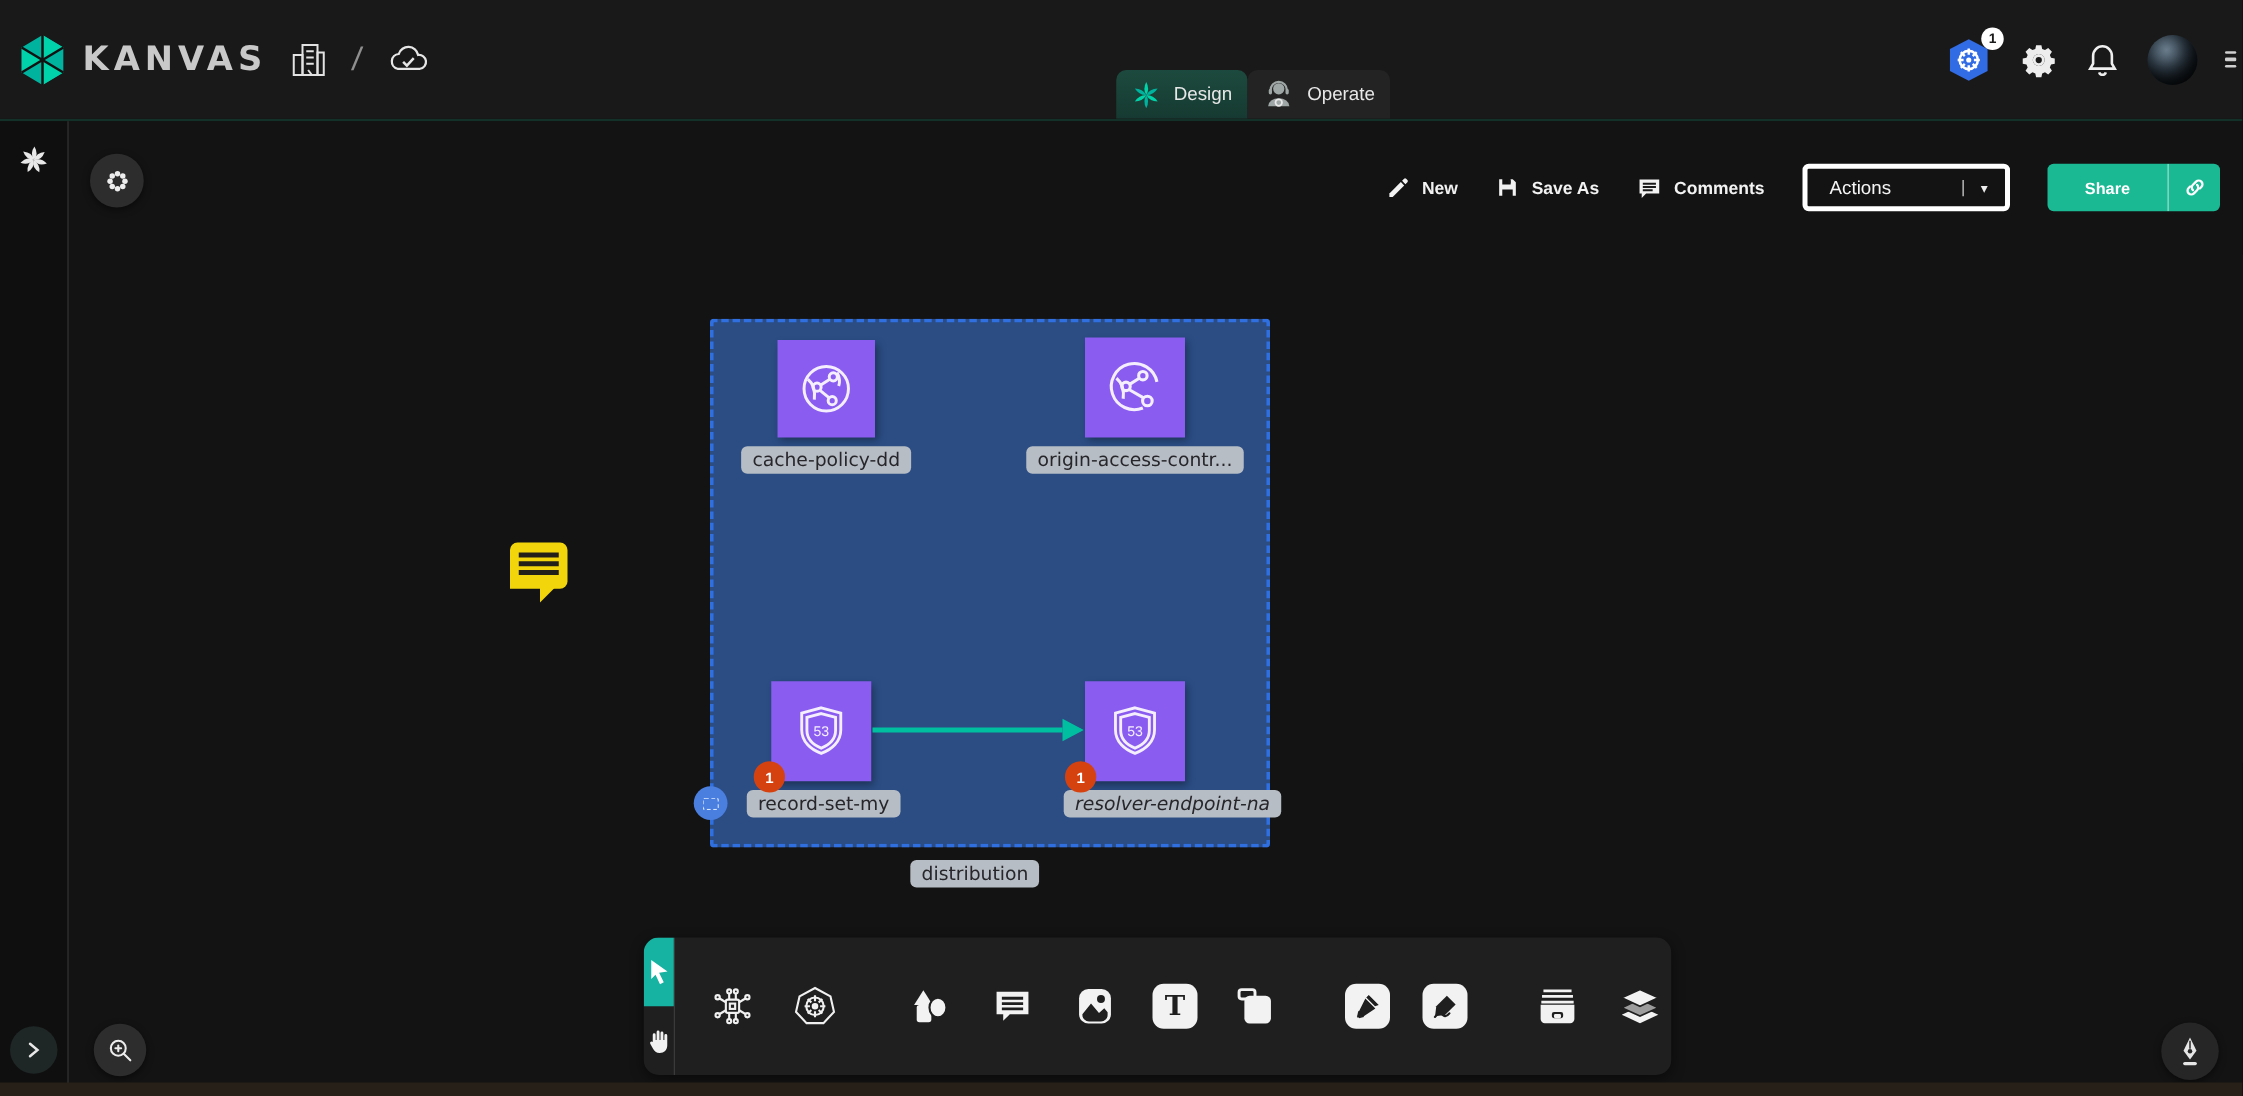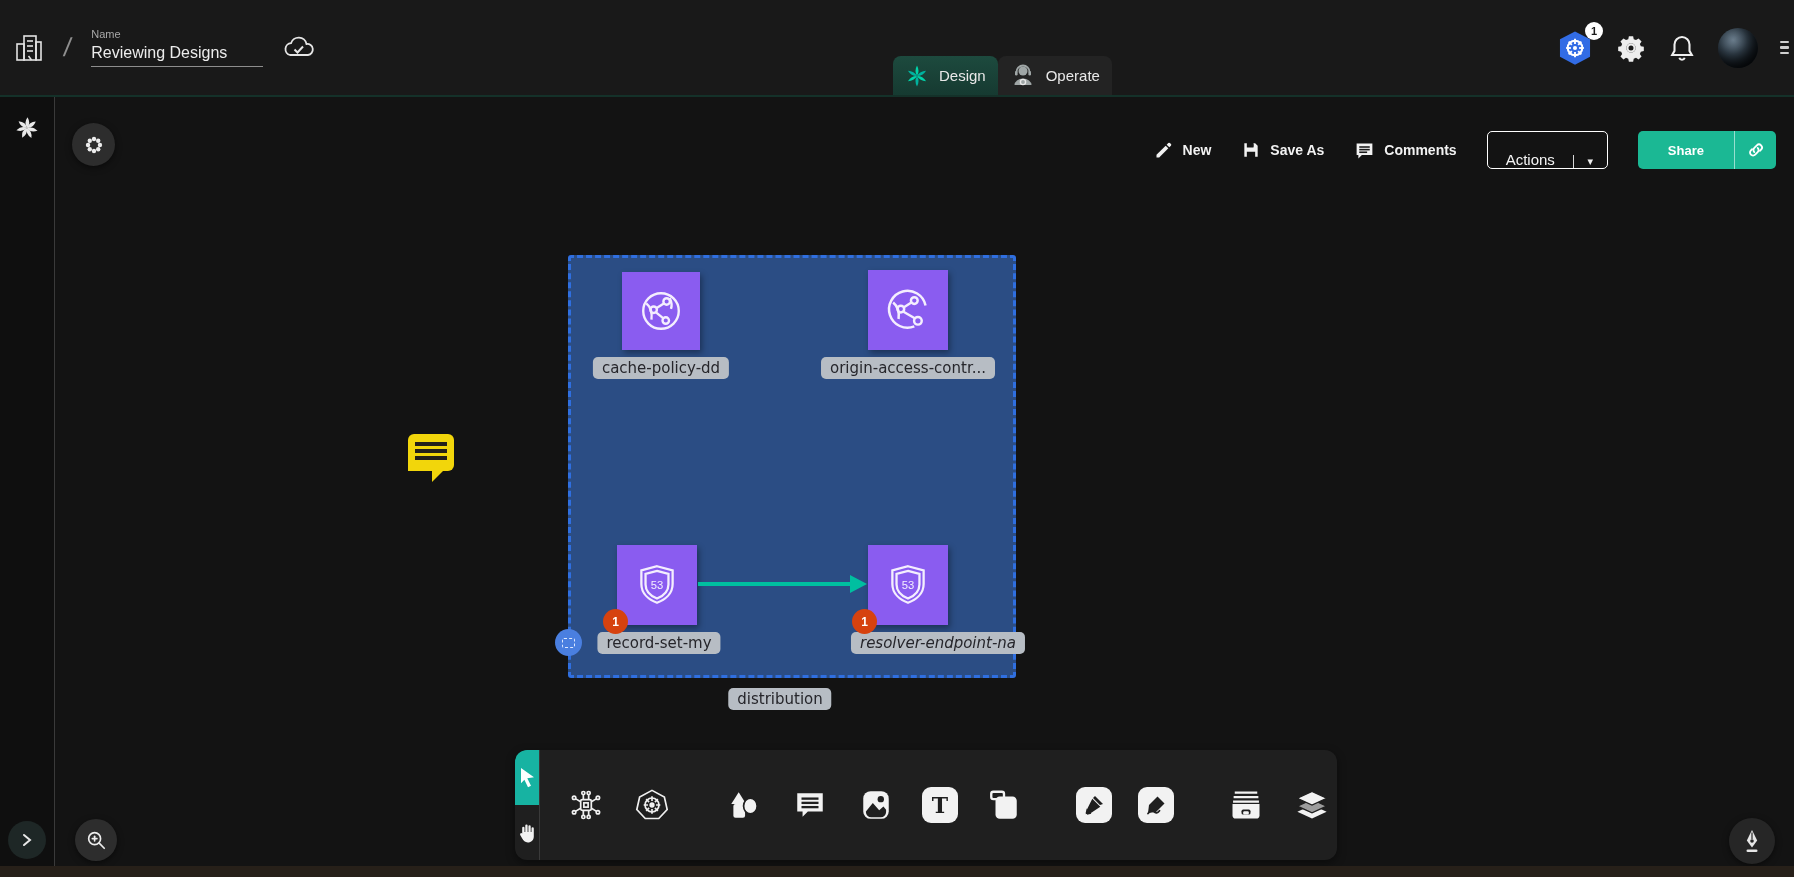--- a/index.html
+++ b/index.html
@@ -51,22 +51,22 @@
   .round-btn { position:absolute; border-radius:50%; background:#2d2d2d; display:flex;
     align-items:center; justify-content:center; cursor:pointer; box-shadow:0 2px 6px rgba(0,0,0,.5); }
   .flower-btn { left:17px; top:26px; width:43px; height:43px; }
   .zoom-btn { left:20px; top:722px; width:42px; height:42px; }
   .pen-btn { left:1674px; top:721px; width:46px; height:46px; background:#262626; }
 
   
   .action-bar { position:absolute; top:34px; right:18px; display:flex; align-items:center; gap:30px; }
   .ab-item { display:flex; align-items:center; gap:9px; color:#f2f2f2; font-size:14px;
     font-weight:bold; cursor:pointer; }
-  .actions-btn { display:flex; align-items:flex-end; border:1px solid #ffffff; border-radius:5px;
-    height:38px; color:#f5f5f5; cursor:pointer; overflow:hidden; }
+  .actions-btn { display:flex; align-items:center; border:4px solid #ffffff; border-radius:5px;
+    height:38px; color:#f5f5f5; cursor:pointer; overflow:hidden;gap:39px; }
   .actions-main { display:flex; align-items:center; padding:0 18px; font-size:15px; }
   .actions-caret { display:flex; align-items:center; justify-content:center; width:34px;
     border-left:1px solid #d8d8d8; font-size:11px; color:#eee; }
   .share-btn { display:flex; align-items:stretch; height:38px; border-radius:5px; overflow:hidden;
     background:#1bb894; cursor:pointer; }
   .share-main { display:flex; align-items:center; padding:0 30px; color:#fff; font-size:13px; font-weight:bold; }
   .share-link { display:flex; align-items:center; justify-content:center; width:42px;
     border-left:1px solid rgba(255,255,255,.55); }
 
   
@@ -116,36 +116,48 @@
 
   svg { display:block; }
 </style>
 </head>
 <body>
 
 <div class="app">
 
   <header class="header">
     <div class="h-left">
+      <div class="brand">
+        <span class="hicon">
+          <svg width="40" height="44" viewBox="0 0 24 26">
+            <polygon points="12,1 22,7 22,19 12,25 2,19 2,7" fill="#00b39f"></polygon>
+            <polygon points="12,1 22,7 12,13" fill="#00d3a9"></polygon>
+            <polygon points="12,13 22,19 12,25" fill="#00d3a9"></polygon>
+            <polygon points="2,7 12,13 2,19" fill="#00d3a9"></polygon>
+            <g stroke="#121212" stroke-width="1.2">
+              <line x1="12" y1="1" x2="12" y2="25"></line>
+                <line x1="2" y1="7" x2="22" y2="19"></line>
+                <line x1="22" y1="7" x2="2" y2="19"></line>
+            </g>
+          </svg>
+        </span>
+        <span class="brand-text">KANVAS</span>
+      </div>
       <span class="hicon">
         <svg width="30" height="32" viewBox="0 0 30 32" fill="none" stroke="#e3e3e3" stroke-width="1.6">
           <rect x="10" y="4" width="12" height="24"></rect>
           <rect x="3" y="12" width="7" height="16"></rect>
           <rect x="22" y="10" width="5" height="18"></rect>
           <line x1="13" y1="9" x2="19" y2="9"></line>
             <line x1="13" y1="14" x2="19" y2="14"></line>
           <line x1="13" y1="19" x2="19" y2="19"></line>
             <line x1="14.5" y1="24" x2="17.5" y2="28"></line>
         </svg>
       </span>
       <span class="slash">/</span>
-      <div class="name-field">
-        <label>Name</label>
-        <input type="text" value="Reviewing Designs" style="">
-      </div>
       <span class="hicon">
         <svg width="36" height="28" viewBox="0 0 36 28" fill="none" stroke="#e6e6e6" stroke-width="1.8">
           <path d="M9 21 a6 6 0 0 1 1-11.8 A8 8 0 0 1 25.5 10 a5.5 5.5 0 0 1 1.5 11 H9 Z"></path>
           <path d="M13.5 15.5 l3 3 5.5-6" stroke-width="2"></path>
         </svg>
       </span>
     </div>
 
     <div class="tabs">
       <div class="tab active">

